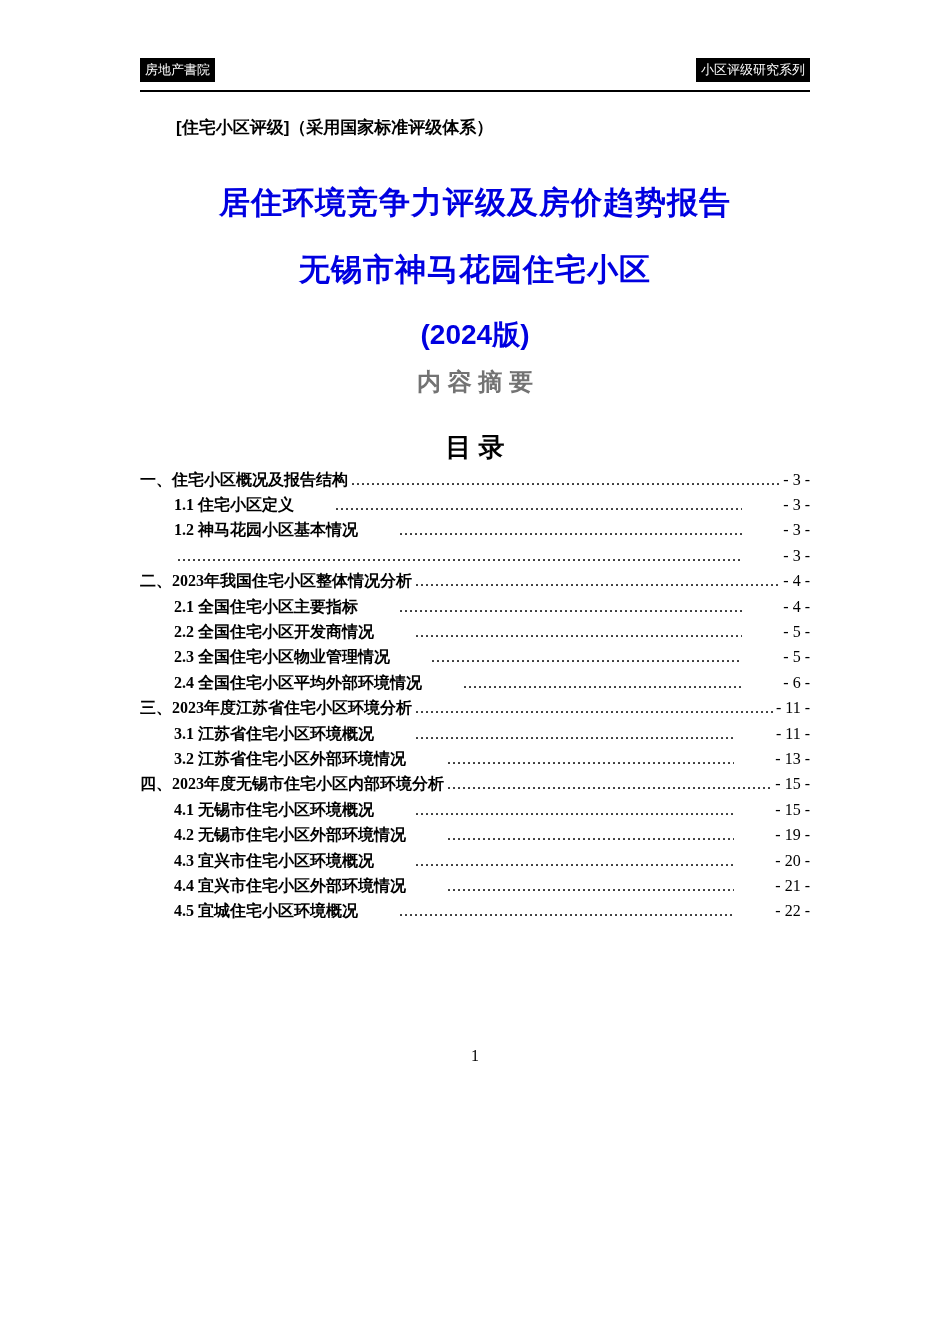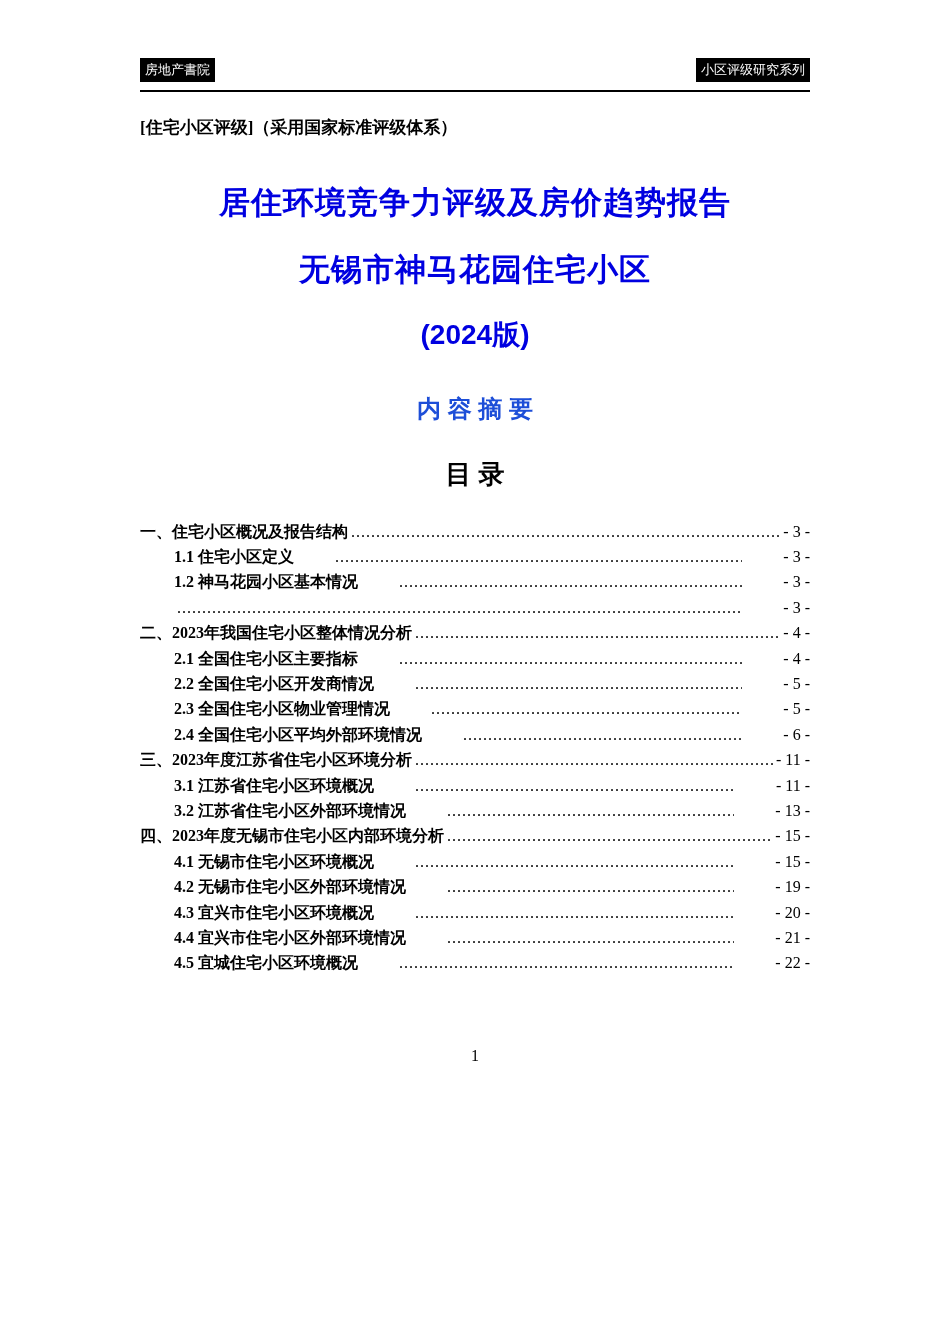--- a/index.html
+++ b/index.html
@@ -30,23 +30,24 @@
     line-height: 1.5;
     padding: 2px 5px;
   }
   .header-rule {
     border-top: 2px solid #000;
     margin-top: 8px;
   }
   
   .series-line {
     margin-top: 24px;
-    font-family: Liberation Serif, serif;
+    font-family: Liberation Sans, sans-serif;
     font-weight: bold;
     font-size: 17px;
+    margin-left: 36px;
   }
   
   .title-block {
     margin-top: 48px;
     text-align: center;
     color: var(--title-blue, #0000e0);
     font-family: "Liberation Sans", "DejaVu Sans", sans-serif;
     font-weight: bold;
   }
   .title-line {
@@ -55,48 +56,48 @@
     margin-bottom: 36px;
     letter-spacing: 1px;
   }
   .title-edition {
     font-size: 28px;
     line-height: 1;
     margin-bottom: 0;
   }
   
   .abstract-heading {
-    margin: 48px 0 0 0;
+    margin: 21px 0 0 0;
     text-align: center;
     font-family: "Liberation Sans", "DejaVu Sans", sans-serif;
     font-weight: bold;
     font-size: 24px;
     line-height: 1;
-    color: #1d4ed8;
+    color: #737373;
   }
   .abstract-text {
     margin: 16px 0 0 0;
     font-size: 20px;
     line-height: 52px;
     text-align: justify;
     text-indent: 2em;
   }
   .abstract-text .bold { font-weight: bold; }
   
   .toc-heading {
     margin: 40px 0 0 0;
     text-align: center;
     font-family: "Liberation Sans", "DejaVu Sans", sans-serif;
     font-weight: bold;
     font-size: 26px;
     line-height: 1;
     color: #000;
   }
   .toc {
-    margin-top: 32px;
+    margin-top: 7px;
     font-size: 16px;
     font-weight: bold;
   }
   .toc-row {
     display: flex;
     align-items: baseline;
     line-height: 25.4px;
     white-space: nowrap;
   }
   .toc-row.lvl2 { padding-left: 34px; gap: 38px; }

